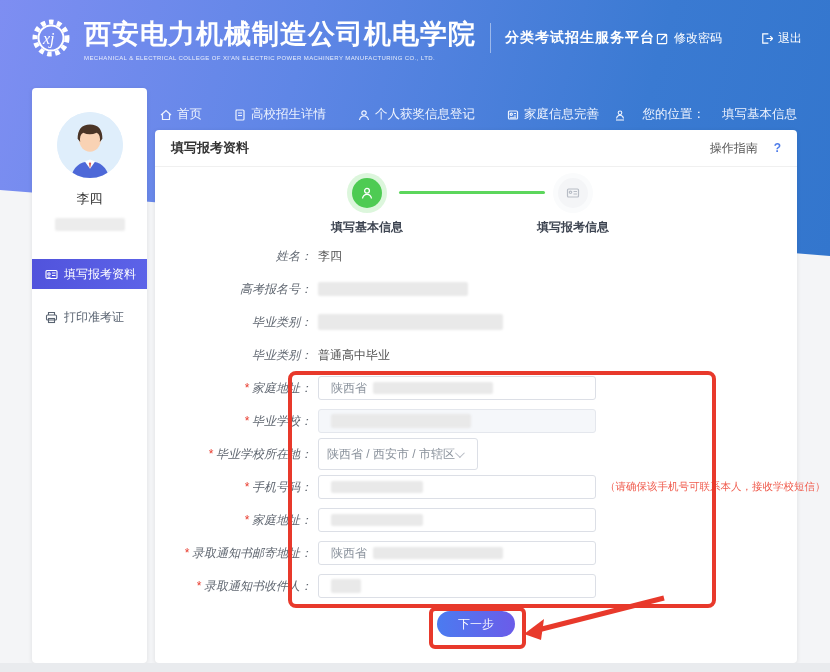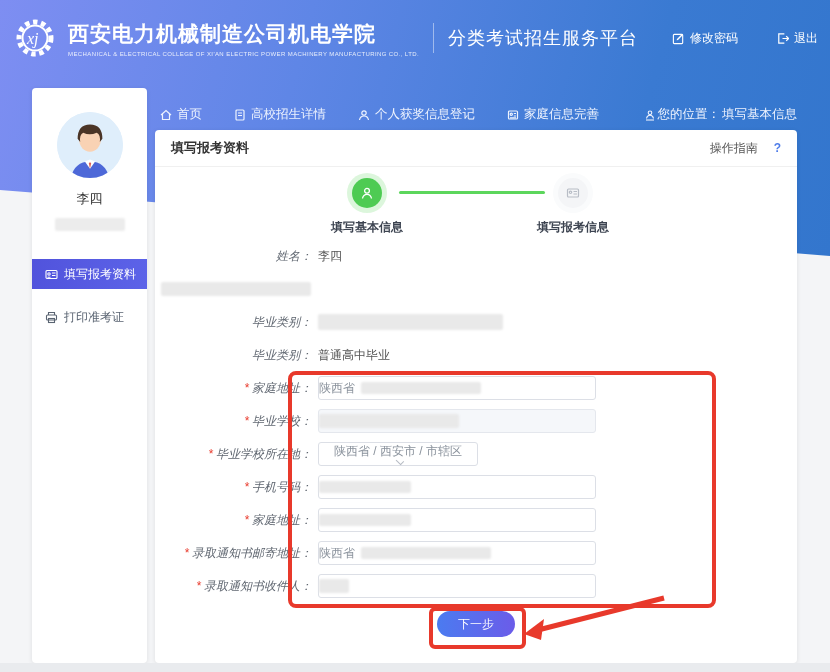--- a/index.html
+++ b/index.html
@@ -5,36 +5,36 @@
   * { margin:0; padding:0; box-sizing:border-box; }
   html,body { width:830px; height:672px; overflow:hidden; }
   body { font-family:"Liberation Sans","DejaVu Sans",sans-serif; background:#f4f5f7; position:relative; font-size:12px; color:#333; }
 
   
   .blue-band { position:absolute; left:0; top:0; width:830px; height:258px;
     background:linear-gradient(105deg,#7e8ef2 0%,#5f86e6 35%,#3a7ad2 75%,#3376cd 100%);
     clip-path:polygon(0 0,830px 0,830px 256px,0 190px); }
 
   
-  .header { position:absolute; left:0; top:0; width:830px; height:76px; display:flex; align-items:center; padding:0 12px; color:#fff; }
+  .header { position:absolute; left:0; top:0; width:830px; height:76px; display:flex; align-items:center; padding:0 28px; color:#fff; }
   .logo { width:46px; height:46px; flex:0 0 auto; margin-right:10px; }
   .title-block { display:flex; flex-direction:column; }
-  .school-cn { font-size:21px; font-weight:bold; letter-spacing:1px;font-family:Liberation Serif, serif; }
+  .school-cn { font-size:27px; font-weight:bold; letter-spacing:1px;font-family:Liberation Serif, serif; }
   .school-en { font-size:6px; letter-spacing:.4px; margin-top:3px; opacity:.85; white-space:nowrap; }
   .title-divider { width:1px; height:30px; background:rgba(255,255,255,.45); margin:0 14px; }
-  .platform { font-size:18px; font-weight:normal; letter-spacing:1px; }
+  .platform { font-size:14px; font-weight:bold; letter-spacing:1px; }
   .header-right { margin-left:auto; display:flex; align-items:center; gap:38px; font-size:12px; }
   .hbtn { display:flex; align-items:center; gap:5px; cursor:pointer; }
   .hbtn svg { width:13px; height:13px; }
 
   
   .nav { position:absolute; left:160px; top:106px; display:flex; gap:32px; color:#eef3fe; font-size:12.5px; }
   .nav-item { display:flex; align-items:center; gap:5px; cursor:pointer; }
   .nav-item svg { width:12px; height:12px; }
-  .nav-loc { position:absolute; right:33px; top:106px; display:flex; align-items:center; gap:2px; color:#eef3fe; font-size:12.5px; }
+  .nav-loc { position:absolute; right:33px; top:106px; display:flex; align-items:center; gap:17px; color:#eef3fe; font-size:12.5px; }
   .nav-loc svg { width:12px; height:12px; }
 
   
   .sidebar { position:absolute; left:32px; top:88px; width:115px; height:575px; background:#fff; border-radius:4px; box-shadow:0 1px 5px rgba(0,0,0,.09); }
   .avatar { width:66px; height:66px; border-radius:50%; background:#e0eefa; margin:24px auto 0; overflow:hidden; }
   .user-name { text-align:center; font-size:13px; color:#333; margin-top:12px; }
   .user-mask { width:70px; height:13px; background:#ececec; border-radius:2px; margin:10px auto 0; filter:blur(1px); }
   .menu { margin-top:28px; }
   .menu-item { height:30px; display:flex; align-items:center; gap:6px; padding-left:13px; font-size:12px; color:#5a6472; cursor:pointer; margin-bottom:13px; }
   .menu-item svg { width:13px; height:13px; flex:0 0 auto; }
@@ -61,25 +61,25 @@
   
   .form { position:absolute; left:0; top:114px; width:642px; }
   .frow { height:24px; margin-bottom:9px; display:flex; align-items:center; }
   .flabel { width:157px; text-align:right; font-size:12px; color:#5f6670; flex:0 0 auto;font-style:italic; }
   .req { color:#e8392b; margin-right:3px; }
   .fctl { margin-left:6px; display:flex; align-items:center; }
   .fvalue { font-size:12px; color:#555; }
   .mask { background:#e9e9e9; border-radius:2px; filter:blur(1px); }
   .m-lg { width:150px; height:14px; }
   .m-xl { width:185px; height:16px; }
-  .input { width:278px; height:24px; border:1px solid #dcdfe6; border-radius:3px; background:#fff; display:flex; align-items:center; padding:0 0; gap:6px; }
+  .input { width:278px; height:24px; border:1px solid #dcdfe6; border-radius:3px; background:#fff; display:flex; align-items:center; padding:0 12px; gap:6px; }
   .input.disabled { background:#f5f7fa; border-color:#e4e7ed; }
   .input .fvalue { color:#8a929c; }
   .in-mask { height:12px; }
-  .select { width:160px; height:24px; border:1px solid #dcdfe6; border-radius:3px; display:flex; align-items:center; padding:0 8px; color:#8a929c; font-size:12px;flex-direction:column; }
+  .select { width:160px; height:32px; border:1px solid #dcdfe6; border-radius:3px; display:flex; align-items:center; padding:0 8px; color:#8a929c; font-size:12px; }
   .chev { width:7px; height:7px; border-right:1.5px solid #b7bcc4; border-bottom:1.5px solid #b7bcc4; transform:rotate(45deg) translateY(-2px); }
   .hint { margin-left:9px; font-size:10.5px; color:#f05c4e; white-space:nowrap; }
   .btn-row { margin-top:13px; text-align:center; }
   .next-btn { display:inline-block; width:78px; height:26px; line-height:25px; border:none; border-radius:13px; color:#fff; font-size:12px; cursor:pointer;
     background:linear-gradient(90deg,#4b7bf0,#6b5ce9); }
 
   
   .anno-rect { position:absolute; border:4px solid #e8392b; border-radius:8px; pointer-events:none; z-index:5; }
   .anno-main { left:288px; top:371px; width:428px; height:237px; }
   .anno-btn { left:429px; top:607px; width:97px; height:42px; border-radius:6px; }
@@ -226,20 +226,21 @@
 
   <div class="form">
 
     <div class="frow">
       <div class="flabel">姓名：</div>
       <div class="fctl">
           <span class="fvalue">李四</span>
         </div>
     </div>
     <div class="frow">
+      <div class="flabel">高考报名号：</div>
       <div class="fctl">
           <div class="mask m-lg"></div>
         </div>
     </div>
     <div class="frow">
       <div class="flabel">毕业类别：</div>
       <div class="fctl">
           <div class="mask m-xl"></div>
         </div>
     </div>
@@ -278,20 +279,21 @@
       </div>
         </div>
     </div>
 
     <div class="frow">
       <div class="flabel"><span class="req">*</span><span>手机号码：</span></div>
       <div class="fctl">
           <div class="input">
         <div class="mask in-mask" style="width:92px"></div>
       </div>
+      <span class="hint">（请确保该手机号可联系本人，接收学校短信）</span>
         </div>
     </div>
 
     <div class="frow">
       <div class="flabel"><span class="req">*</span><span>家庭地址：</span></div>
       <div class="fctl">
           <div class="input">
         <div class="mask in-mask" style="width:92px"></div>
       </div>
         </div>

